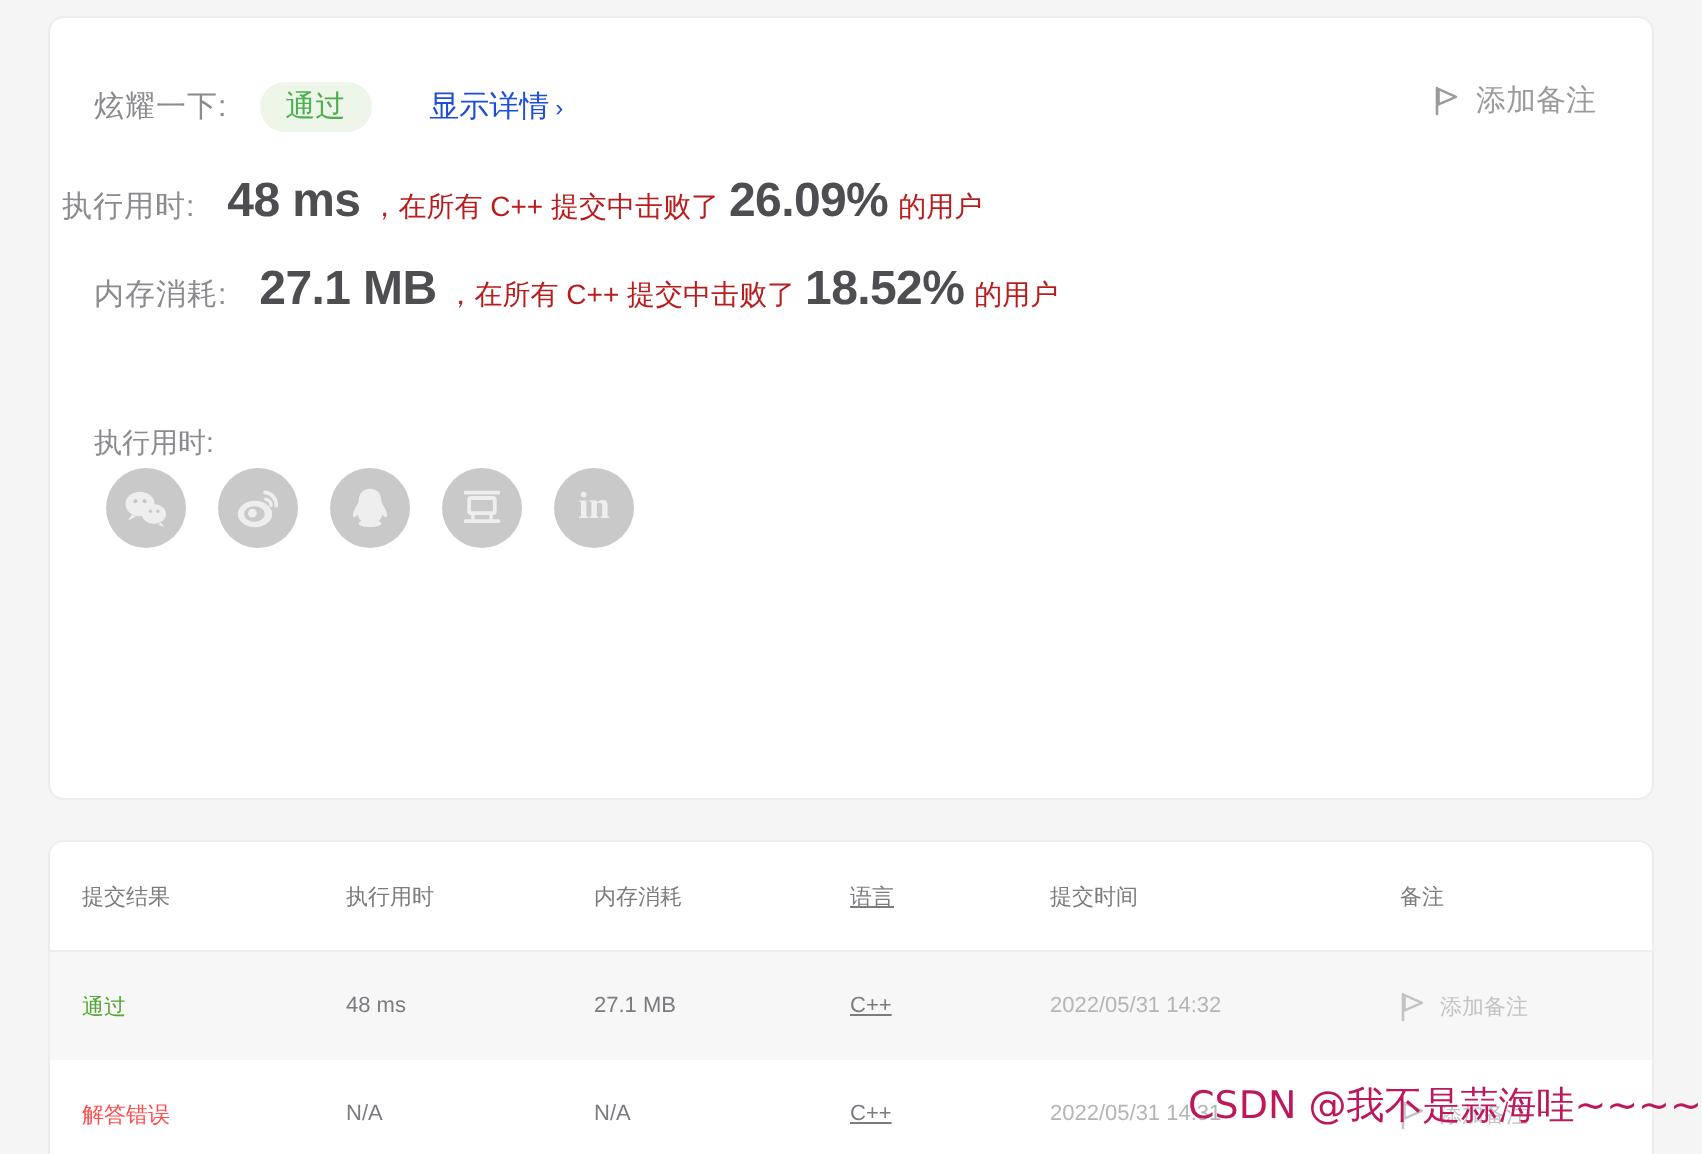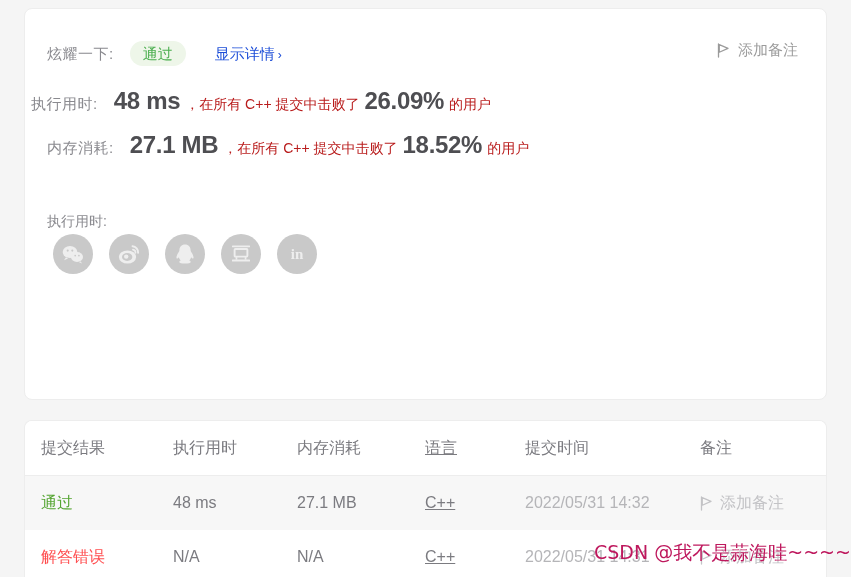--- a/index.html
+++ b/index.html
@@ -119,21 +119,21 @@
     border-radius: 50%;
     background: #c9c9c9;
     display: flex;
     align-items: center;
     justify-content: center;
     cursor: pointer;
   }
   .share-circle svg { display: block; }
   .share-circle .txt {
     color: #eeeeee;
-    font-size: 15px;
+    font-size: 19px;
     font-weight: bold;
     font-family: "Liberation Serif", serif;
   }
 
   
   .solution-btn {
     position: absolute;
     left: 46px;
     top: 318px;
     width: 772px;
@@ -175,21 +175,21 @@
   .tbl-head {
     height: 54px;
     background: #ffffff;
     border-bottom: 1px solid #ededed;
   }
   .tbl-row.alt { background: #f7f7f7; }
   .tbl-row.plain { background: #ffffff; }
 
   .cell {
     position: absolute;
-    font-size: 16px;
+    font-size: 11px;
     white-space: nowrap;
   }
   .tbl-head .cell { color: #5a5a5f; }
   .tbl-row .cell { color: #7b7b80; }
 
   .c1 { left: 16px; }
   .c2 { left: 148px; }
   .c3 { left: 272px; }
   .c4 { left: 400px; text-decoration: underline; }
   .c5 { left: 500px; }

